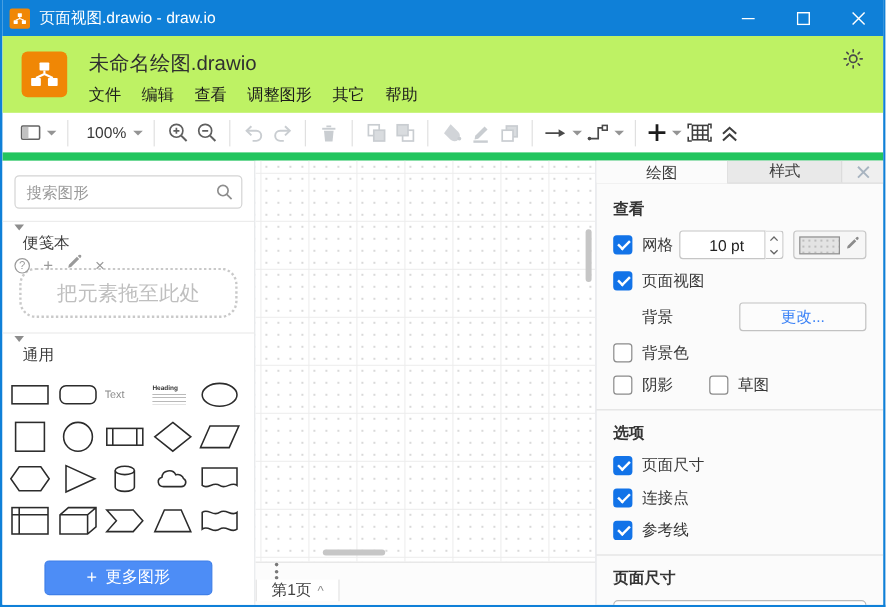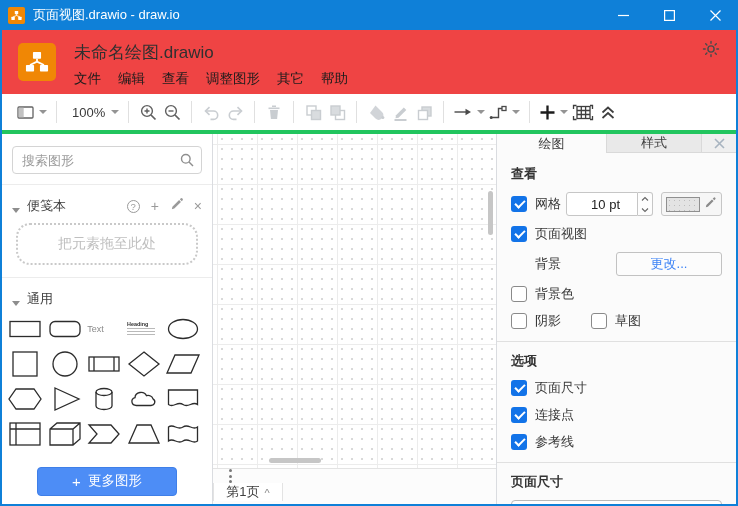--- a/index.html
+++ b/index.html
@@ -8,53 +8,53 @@
   .window { width:738px; height:506px; background:#fff; border:2px solid #0f80d8; border-top:none; position:relative; overflow:hidden; }
 
   
   .titlebar { height:30px; margin:0 -2px; background:#0f80d8; display:flex; align-items:center; color:#fff; }
   .tb-logo { width:17px; height:17px; margin-left:8px; border-radius:2px; background:#f08705; display:flex; align-items:center; justify-content:center; }
   .tb-title { font-size:13px; margin-left:8px; flex:1; white-space:nowrap; }
   .winbtn { width:46px; height:30px; display:flex; align-items:center; justify-content:center; }
   .winbtn svg { display:block; }
 
   
-  .header { height:64px; background:#ef4444; position:relative; padding-left:16px; }
+  .header { height:64px; background:#bef264; position:relative; padding-left:16px; }
   .logo { position:absolute; left:16px; top:13px; width:38px; height:38px; border-radius:5px; background:#f08705; display:flex; align-items:center; justify-content:center; }
   .doc-title { position:absolute; left:72px; top:11px; font-size:17px; color:#303030; }
   .menubar { position:absolute; left:72px; top:40px; display:flex; gap:17px; }
   .menu-item { font-size:13.5px; color:#1c1c1c; cursor:default; }
   .theme-btn { position:absolute; right:14px; top:8px; width:22px; height:22px; display:flex; align-items:center; justify-content:center; }
 
   
-  .toolbar { height:40px; border-bottom:4px solid #22c55e; display:flex; align-items:center; padding-left:12px; }
+  .toolbar { height:40px; border-bottom:7px solid #22c55e; display:flex; align-items:center; padding-left:12px; }
   .tbtn { height:26px; min-width:24px; padding:0 2px; display:flex; align-items:center; justify-content:center; color:#636363; }
   .tbtn.dis { color:#c9cdd1; }
   .tbtn svg { display:block; }
   .sep { width:1px; height:22px; background:#e0e0e0; margin:0 7px; }
   .caret { width:0; height:0; border:4px solid transparent; border-top:4.5px solid #949494; margin-left:4px; transform:translateY(2px); }
   .zoom-label { font-size:13px; color:#3a3a3a; padding:0 2px 0 6px; }
 
   
   .main { display:flex; height:370px; }
 
   
   .sidebar { width:211px; border-right:1px solid #dadce0; background:#fff; position:relative; overflow:hidden; }
   .search-wrap { margin:12px 10px 10px 10px; position:relative; }
   .search-input { width:100%; height:28px; border:1px solid #d4d4d4; border-radius:4px; font-size:13px; padding:0 26px 0 9px; color:#333; outline:none; font-family:inherit; }
   .search-input::placeholder { color:#9a9a9a; }
   .search-icon { position:absolute; right:8px; top:7px; }
   .side-div { border-top:1px solid #ececec; }
-  .sect-head { height:30px; display:flex; align-items:flex-end; padding:0 10px; }
+  .sect-head { height:30px; display:flex; align-items:flex-start; padding:0 10px;flex-direction:column; }
   .tri-down { width:0; height:0; border:4.5px solid transparent; border-top:5px solid #8d8d8d; transform:translateY(2px); }
   .sect-title { font-size:13px; color:#3d3d3d; margin-left:7px; flex:1; }
   .sp-icons { display:flex; align-items:center; gap:11px; color:#9a9a9a; }
   .help-circle { width:13px; height:13px; border:1.2px solid #9a9a9a; border-radius:50%; font-size:9.5px; display:flex; align-items:center; justify-content:center; }
   .sp-glyph { font-size:14px; line-height:1; }
-  .dropzone { margin:8px 14px 12px 14px; height:42px; border:2px dotted #c9c9c9; border-radius:14px; display:flex; align-items:center; justify-content:center; font-size:14px; color:#bfbfbf; }
+  .dropzone { margin:8px 14px 12px 14px; height:42px; border:2px dotted #c9c9c9; border-radius:14px; display:flex; align-items:center; justify-content:center; font-size:17px; color:#bfbfbf; }
   .shapes-grid { display:grid; grid-template-columns:repeat(5,1fr); padding:4px 6px; row-gap:2px; height:138px; overflow:hidden; }
   .shape-cell { height:33px; display:flex; align-items:center; }
   .shape-cell svg { display:block; }
   .txt-thumb { font-size:9px; color:#8a8a8a; }
   .tbx-thumb { width:28px; }
   .tbx-thumb b { display:block; font-size:6px; color:#333; transform:scale(.9); transform-origin:left; }
   .tbx-lines { margin-top:1px; height:9px; background:repeating-linear-gradient(#b9b9b9 0 1px, transparent 1px 3px); }
   .side-footer { position:absolute; left:0; right:0; bottom:0; height:46px; background:#fff; display:flex; align-items:center; justify-content:center; }
   .more-shapes { width:140px; height:29px; background:#4d8df6; border:1px solid #3f7fe8; color:#fff; font-size:13.5px; border-radius:4px; display:flex; align-items:center; justify-content:center; }
 

